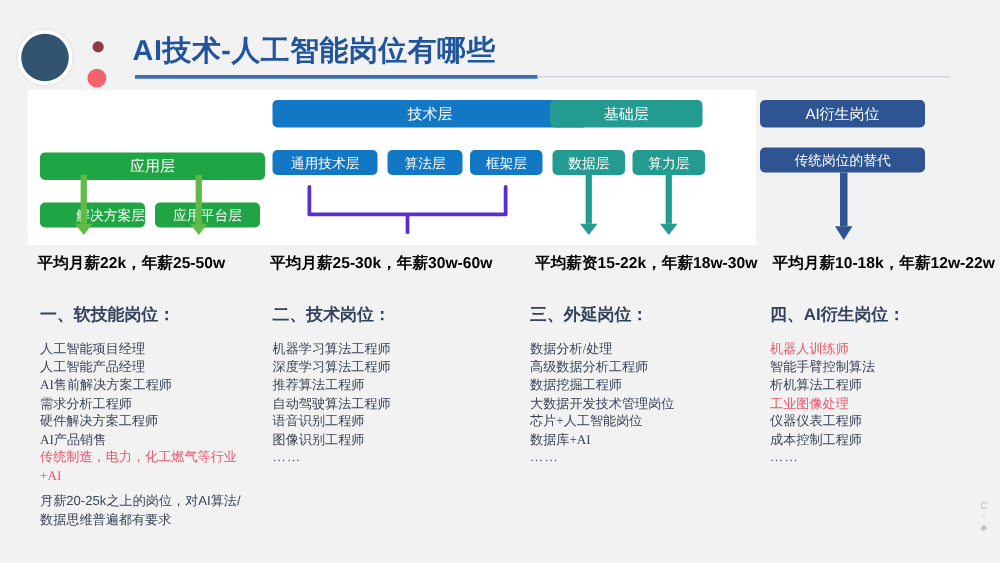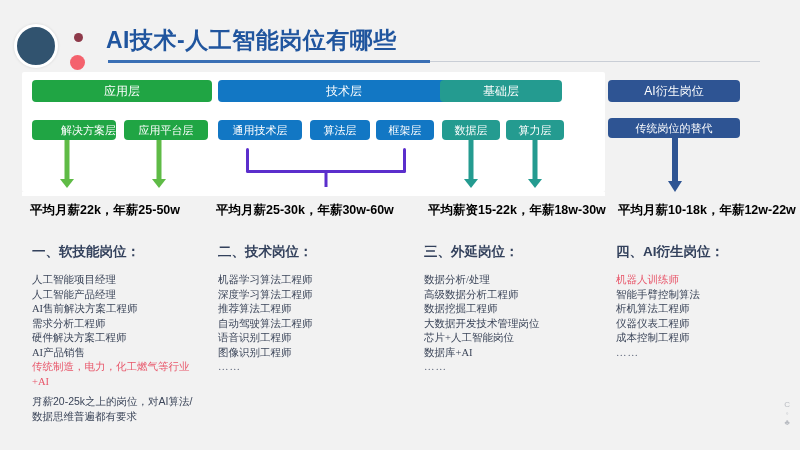--- a/index.html
+++ b/index.html
@@ -43,21 +43,21 @@
 
   
   .chip{
     position:absolute;box-sizing:border-box;
     display:flex;align-items:center;justify-content:center;
     color:#ffffff;border-radius:4px;text-align:center;
     font-size:11px;white-space:nowrap;
   }
   .chip.big{height:22px;font-size:12px;}
   .chip.small{height:20px;font-size:11px;}
-  .green{background:#20a544;}
+  .green{background:#20a544;margin-top:42px;}
   .blue{background:#1277c4;}
   .teal{background:#249b90;}
   .navy{background:#2e5493;}
 
   
   .arrow{position:absolute;}
   .arrow .stem{position:absolute;left:50%;transform:translateX(-50%);width:5px;top:0;}
   .arrow .head{
     position:absolute;left:50%;transform:translateX(-50%);bottom:0;
     width:0;height:0;border-left:7px solid transparent;border-right:7px solid transparent;
@@ -225,20 +225,21 @@
       <li class="ell">……</li>
     </ul>
   </div>
 
   <div class="col" style="left:616px;width:170px;">
     <h3>四、AI衍生岗位：</h3>
     <ul>
       <li class="hl">机器人训练师</li>
       <li>智能手臂控制算法</li>
       <li>析机算法工程师</li>
+      <li class="hl">工业图像处理</li>
       <li>仪器仪表工程师</li>
       <li>成本控制工程师</li>
       <li class="ell">……</li>
     </ul>
   </div>
 
   <div class="footnote">月薪20-25k之上的岗位，对AI算法/数据思维普遍都有要求</div>
 
   <div class="wm" style="top:400px;">
     <span>C</span>

